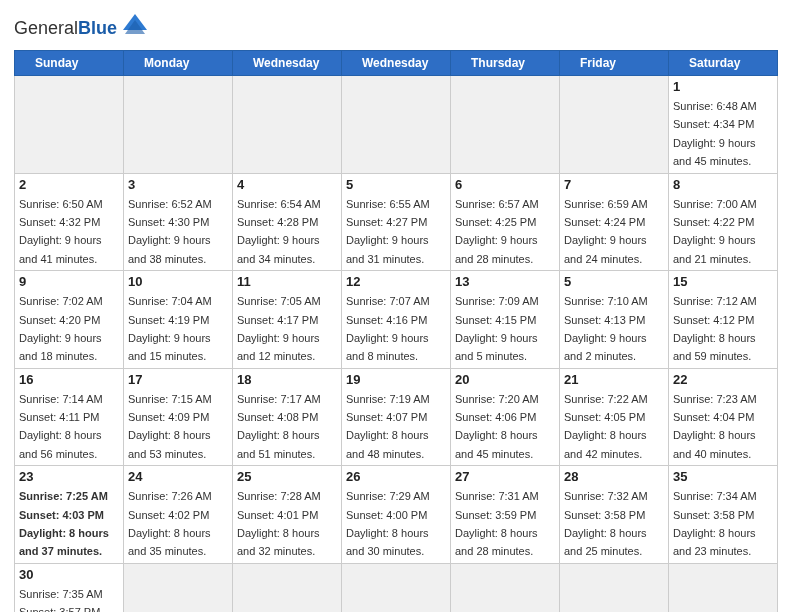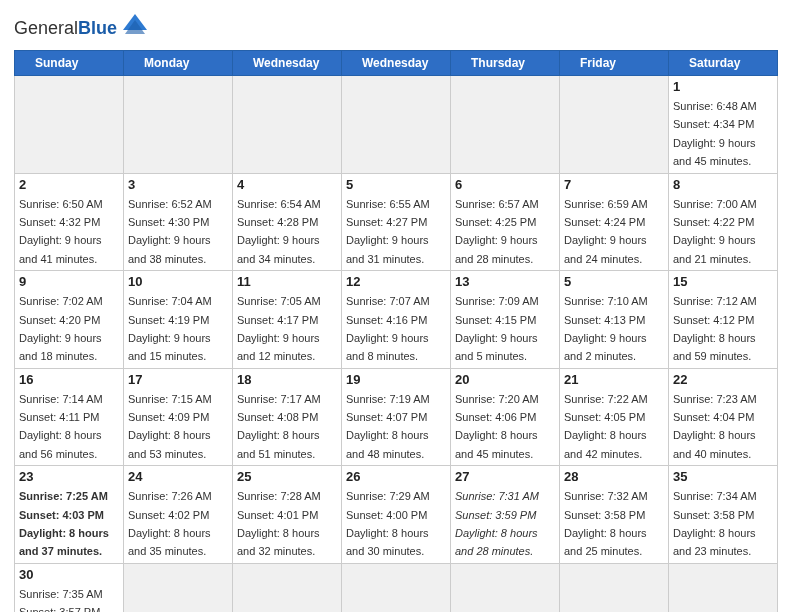--- a/index.html
+++ b/index.html
@@ -220,21 +220,21 @@
 Daylight: 8 hours and 37 minutes.</span></td>
           <td><span class="day-number">24</span><span class="day-info" style="white-space: pre-line;">Sunrise: 7:26 AM
 Sunset: 4:02 PM
 Daylight: 8 hours and 35 minutes.</span></td>
           <td><span class="day-number">25</span><span class="day-info" style="white-space: pre-line;">Sunrise: 7:28 AM
 Sunset: 4:01 PM
 Daylight: 8 hours and 32 minutes.</span></td>
           <td><span class="day-number">26</span><span class="day-info" style="white-space: pre-line;">Sunrise: 7:29 AM
 Sunset: 4:00 PM
 Daylight: 8 hours and 30 minutes.</span></td>
-          <td><span class="day-number">27</span><span class="day-info" style="white-space: pre-line; font-style: italic;">Sunrise: 7:31 AM
+          <td><span class="day-number">27</span><span class="day-info" style="white-space: pre-line;">Sunrise: 7:31 AM
 Sunset: 3:59 PM
 Daylight: 8 hours and 28 minutes.</span></td>
           <td><span class="day-number">28</span><span class="day-info" style="white-space: pre-line;">Sunrise: 7:32 AM
 Sunset: 3:58 PM
 Daylight: 8 hours and 25 minutes.</span></td>
           <td><span class="day-number">35</span><span class="day-info" style="white-space: pre-line;">Sunrise: 7:34 AM
 Sunset: 3:58 PM
 Daylight: 8 hours and 23 minutes.</span></td>
         </tr>
         <tr class="last-row">

